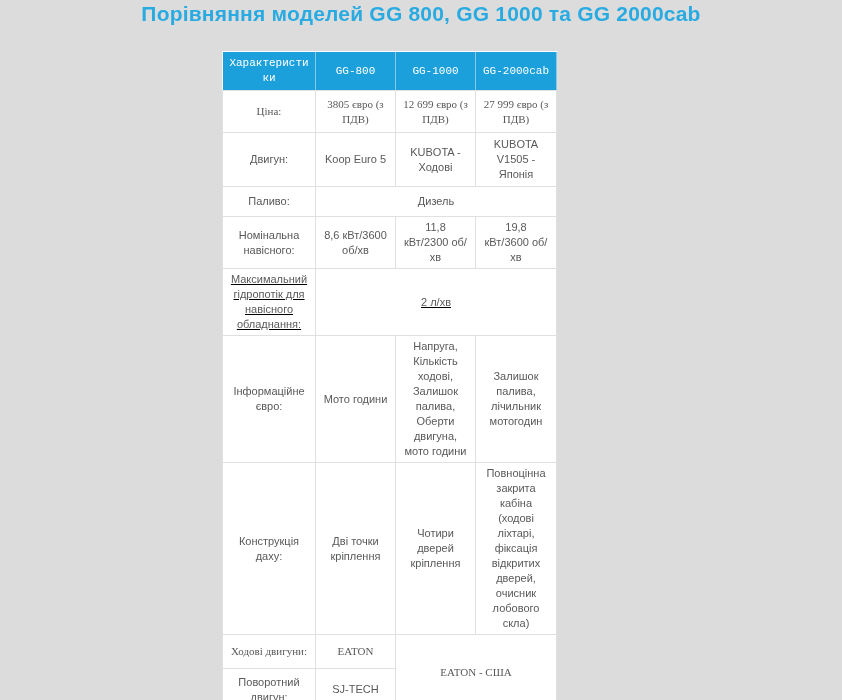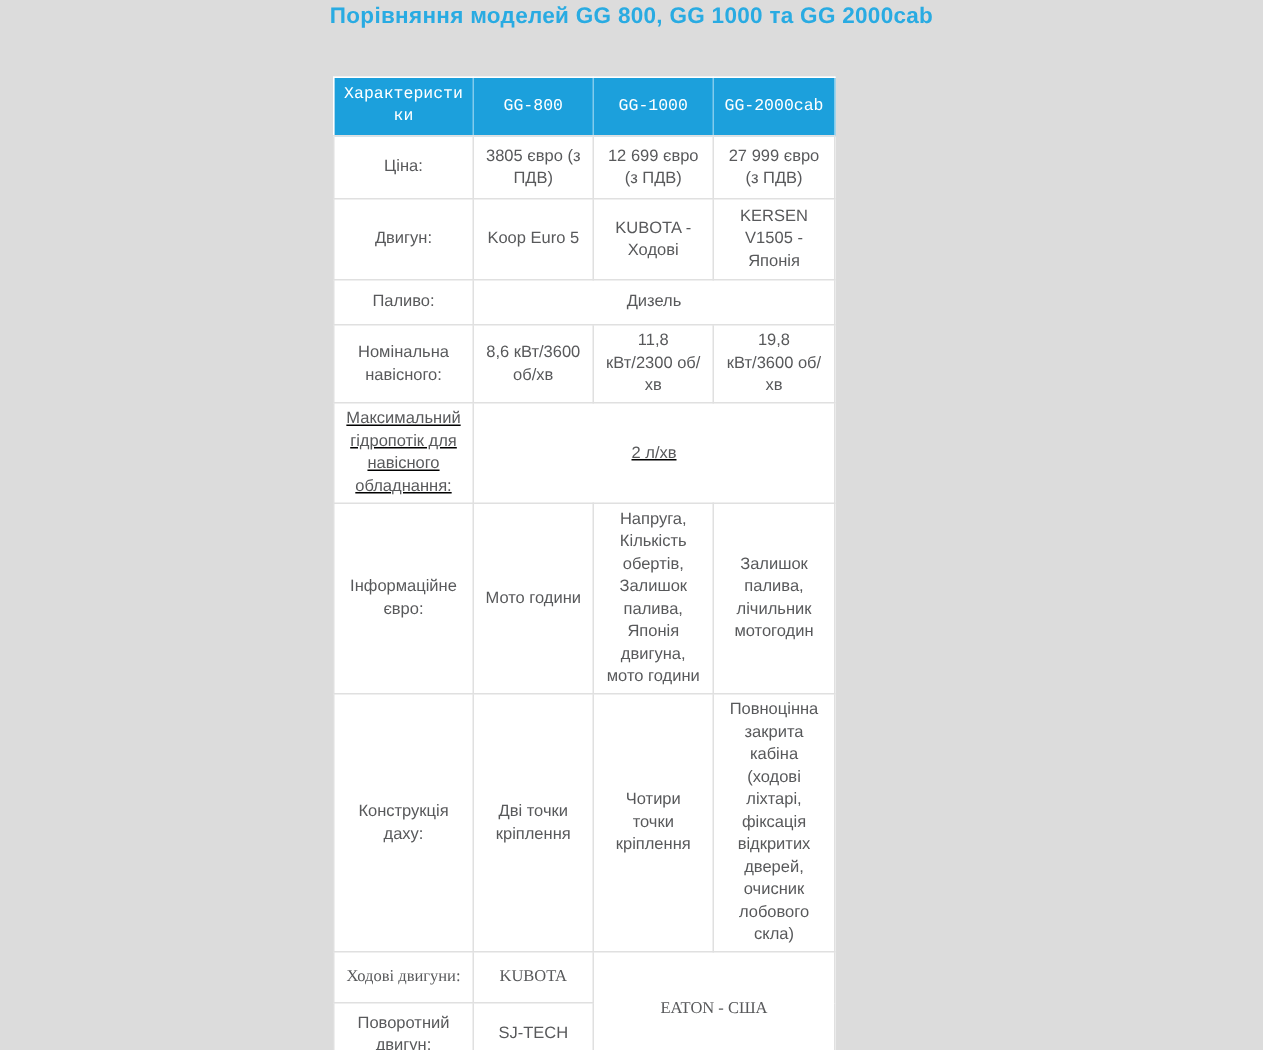--- a/index.html
+++ b/index.html
@@ -7,21 +7,21 @@
     width: 842px; height: 700px;
     background: #dcdcdc;
     font-family: "Liberation Sans", sans-serif;
     overflow: hidden;
   }
   .page-title {
     position: absolute;
     top: 2px; left: 0;
     width: 842px;
     text-align: center;
-    font-size: 15px;
+    font-size: 21px;
     font-weight: 600;
     letter-spacing: 0.2px;
     color: #29abe2;
   }
   table.compare {
     position: absolute;
     left: 222px; top: 51px;
     width: 334px;
     border-collapse: collapse;
     table-layout: fixed;
@@ -44,21 +44,21 @@
     word-wrap: break-word;
   }
   table.compare th {
     background: #1ca0dc;
     color: #ffffff;
     font-weight: 500;
     border: 1px solid rgba(255,255,255,0.45);
     border-bottom: 1px solid #e0e0e0;
   }
   tr.r-header { height: 39px; font-family: Liberation Mono, monospace; }
-  tr.r-price  { height: 42px; }
+  tr.r-price  { height: 42px; font-family: Liberation Serif, serif; }
   tr.r-engine { height: 54px; }
   tr.r-fuel   { height: 30px; }
   tr.r-power  { height: 42px; }
   tr.r-flow   { height: 65px; text-decoration: underline; }
   tr.r-info   { height: 103px; }
   tr.r-roof   { height: 138px; }
   tr.r-drive  { height: 34px; font-family: Liberation Serif, serif; }
   tr.r-swing  { height: 42px; }
 </style>
 </head>
@@ -85,21 +85,21 @@
       <td>Ціна:</td>
       <td>3805 євро (з ПДВ)</td>
       <td>12 699 євро (з ПДВ)</td>
       <td>27 999 євро (з ПДВ)</td>
     </tr>
 
     <tr class="r-engine">
       <td>Двигун:</td>
       <td>Koop Euro 5</td>
       <td>KUBOTA - Ходові</td>
-      <td>KERSEN V1505 - Японія</td>
+      <td>KUBOTA V1505 - Японія</td>
     </tr>
 
     <tr class="r-fuel">
       <td>Паливо:</td>
       <td colspan="3">Дизель</td>
     </tr>
 
     <tr class="r-power">
       <td>Номінальна навісного:</td>
       <td>8,6 кВт/3600 об/хв</td>
@@ -108,34 +108,34 @@
     </tr>
 
     <tr class="r-flow">
       <td>Максимальний гідропотік для навісного обладнання:</td>
       <td colspan="3">2 л/хв</td>
     </tr>
 
     <tr class="r-info">
       <td>Інформаційне євро:</td>
       <td>Мото години</td>
-      <td>Напруга, Кількість обертів, Залишок палива, Японія двигуна, мото години</td>
+      <td>Напруга, Кількість ходові, Залишок палива, Оберти двигуна, мото години</td>
       <td>Залишок палива, лічильник мотогодин</td>
     </tr>
 
     <tr class="r-roof">
       <td>Конструкція даху:</td>
       <td>Дві точки кріплення</td>
-      <td>Чотири точки кріплення</td>
+      <td>Чотири дверей кріплення</td>
       <td>Повноцінна закрита кабіна (ходові ліхтарі, фіксація відкритих дверей, очисник лобового скла)</td>
     </tr>
 
     <tr class="r-drive">
       <td>Ходові двигуни:</td>
-      <td>KUBOTA</td>
+      <td>EATON</td>
       <td colspan="2" rowspan="2">EATON - США</td>
     </tr>
 
     <tr class="r-swing">
       <td>Поворотний двигун:</td>
       <td>SJ-TECH</td>
     </tr>
 
   </tbody>
 </table>

